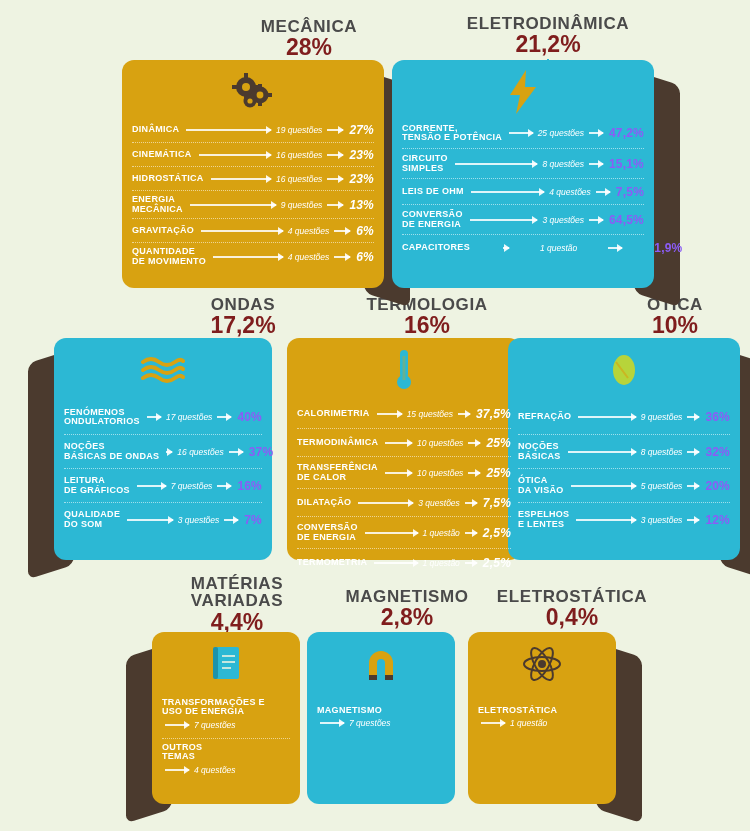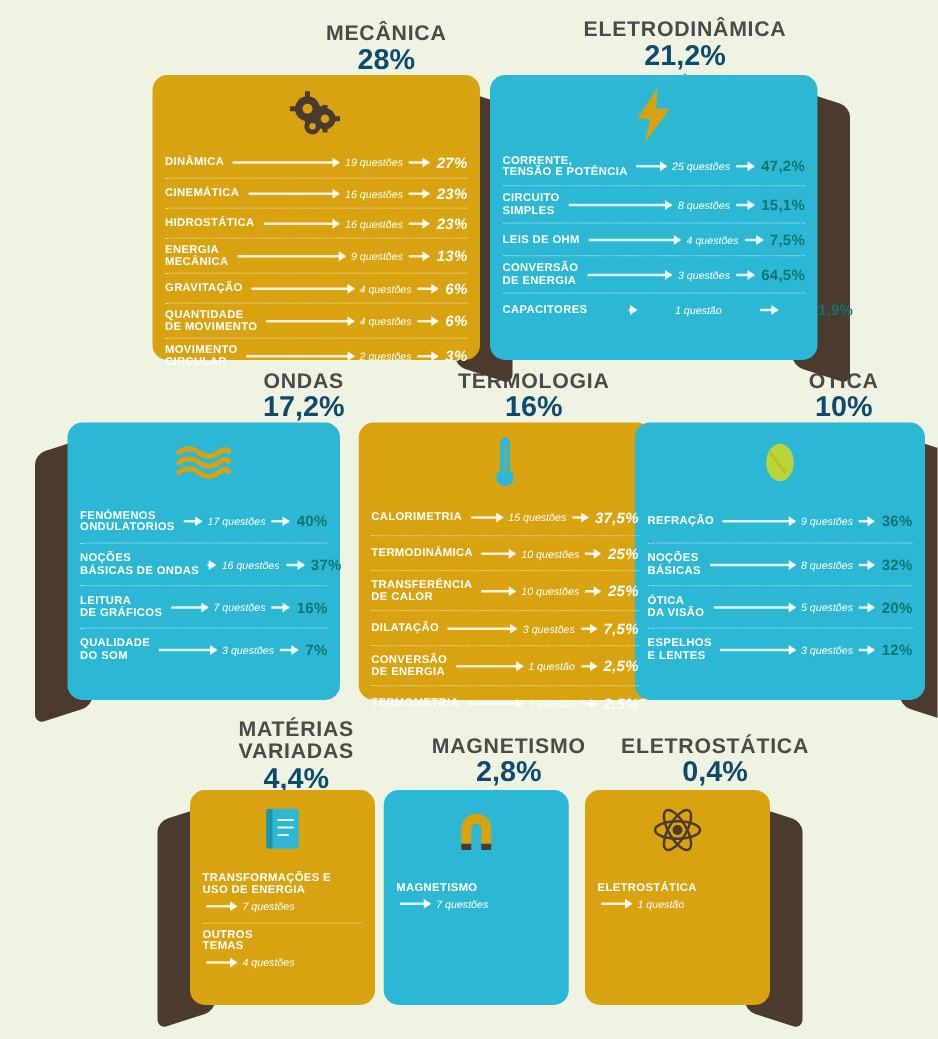--- a/index.html
+++ b/index.html
@@ -23,21 +23,21 @@
     font-size:17px;
     font-weight:bold;
     letter-spacing:0.6px;
     color:#4a4a4a;
     display:block;
     white-space:pre-line;
   }
   .grp-head .pct {
     font-size:23px;
     font-weight:bold;
-    color:#0c4a6e;
+    color:#7f1d1d;
     display:block;
     margin-top:1px;
   }
   .grp-head .stem {
     width:2px;
     background:#29b6d8;
     margin:2px auto 0 auto;
   }
 
   
@@ -133,21 +133,21 @@
     padding:0 2px;
   }
   .row .pc {
     font-size:12px;
     font-weight:bold;
     flex:0 0 auto;
     padding-left:3px;
     letter-spacing:.2px;
   }
   .yellow .row .pc { color:#ffffff;font-style:italic; }
-  .teal   .row .pc { color:#0f766e; }
+  .teal   .row .pc { color:#8b5cf6; }
 
   svg { display:block; }
 </style>
 </head>
 <body>
 
 <div class="canvas">
 
   <div class="grp-head" style="left:232px; top:18px; width:130px;">
     <span class="ttl">MECÂNICA</span>
@@ -260,28 +260,20 @@
         <span class="pc">6%</span>
       </div>
       <div class="row" style="height:28px;">
         <span class="lbl">QUANTIDADE
 DE MOVIMENTO</span>
         <span class="line arrow"></span>
         <span class="q">4 questões</span>
         <span class="line arrow" style="flex:0 0 16px;"></span>
         <span class="pc">6%</span>
       </div>
-      <div class="row" style="height:28px;">
-        <span class="lbl">MOVIMENTO
-CIRCULAR</span>
-        <span class="line arrow"></span>
-        <span class="q">2 questões</span>
-        <span class="line arrow" style="flex:0 0 16px;"></span>
-        <span class="pc">3%</span>
-      </div>
     </div>
   </div>
 
   <div class="card teal" style="left:380px; top:60px; width:262px; height:228px;">
     <div class="shadow"></div>
     <div class="body"></div>
     <div class="icon-wrap">
       <svg width="30" height="44" viewBox="0 0 30 44">
         <polygon points="18,0 2,25 12,25 8,44 28,17 17,17" fill="#d8a211"></polygon>
       </svg>

